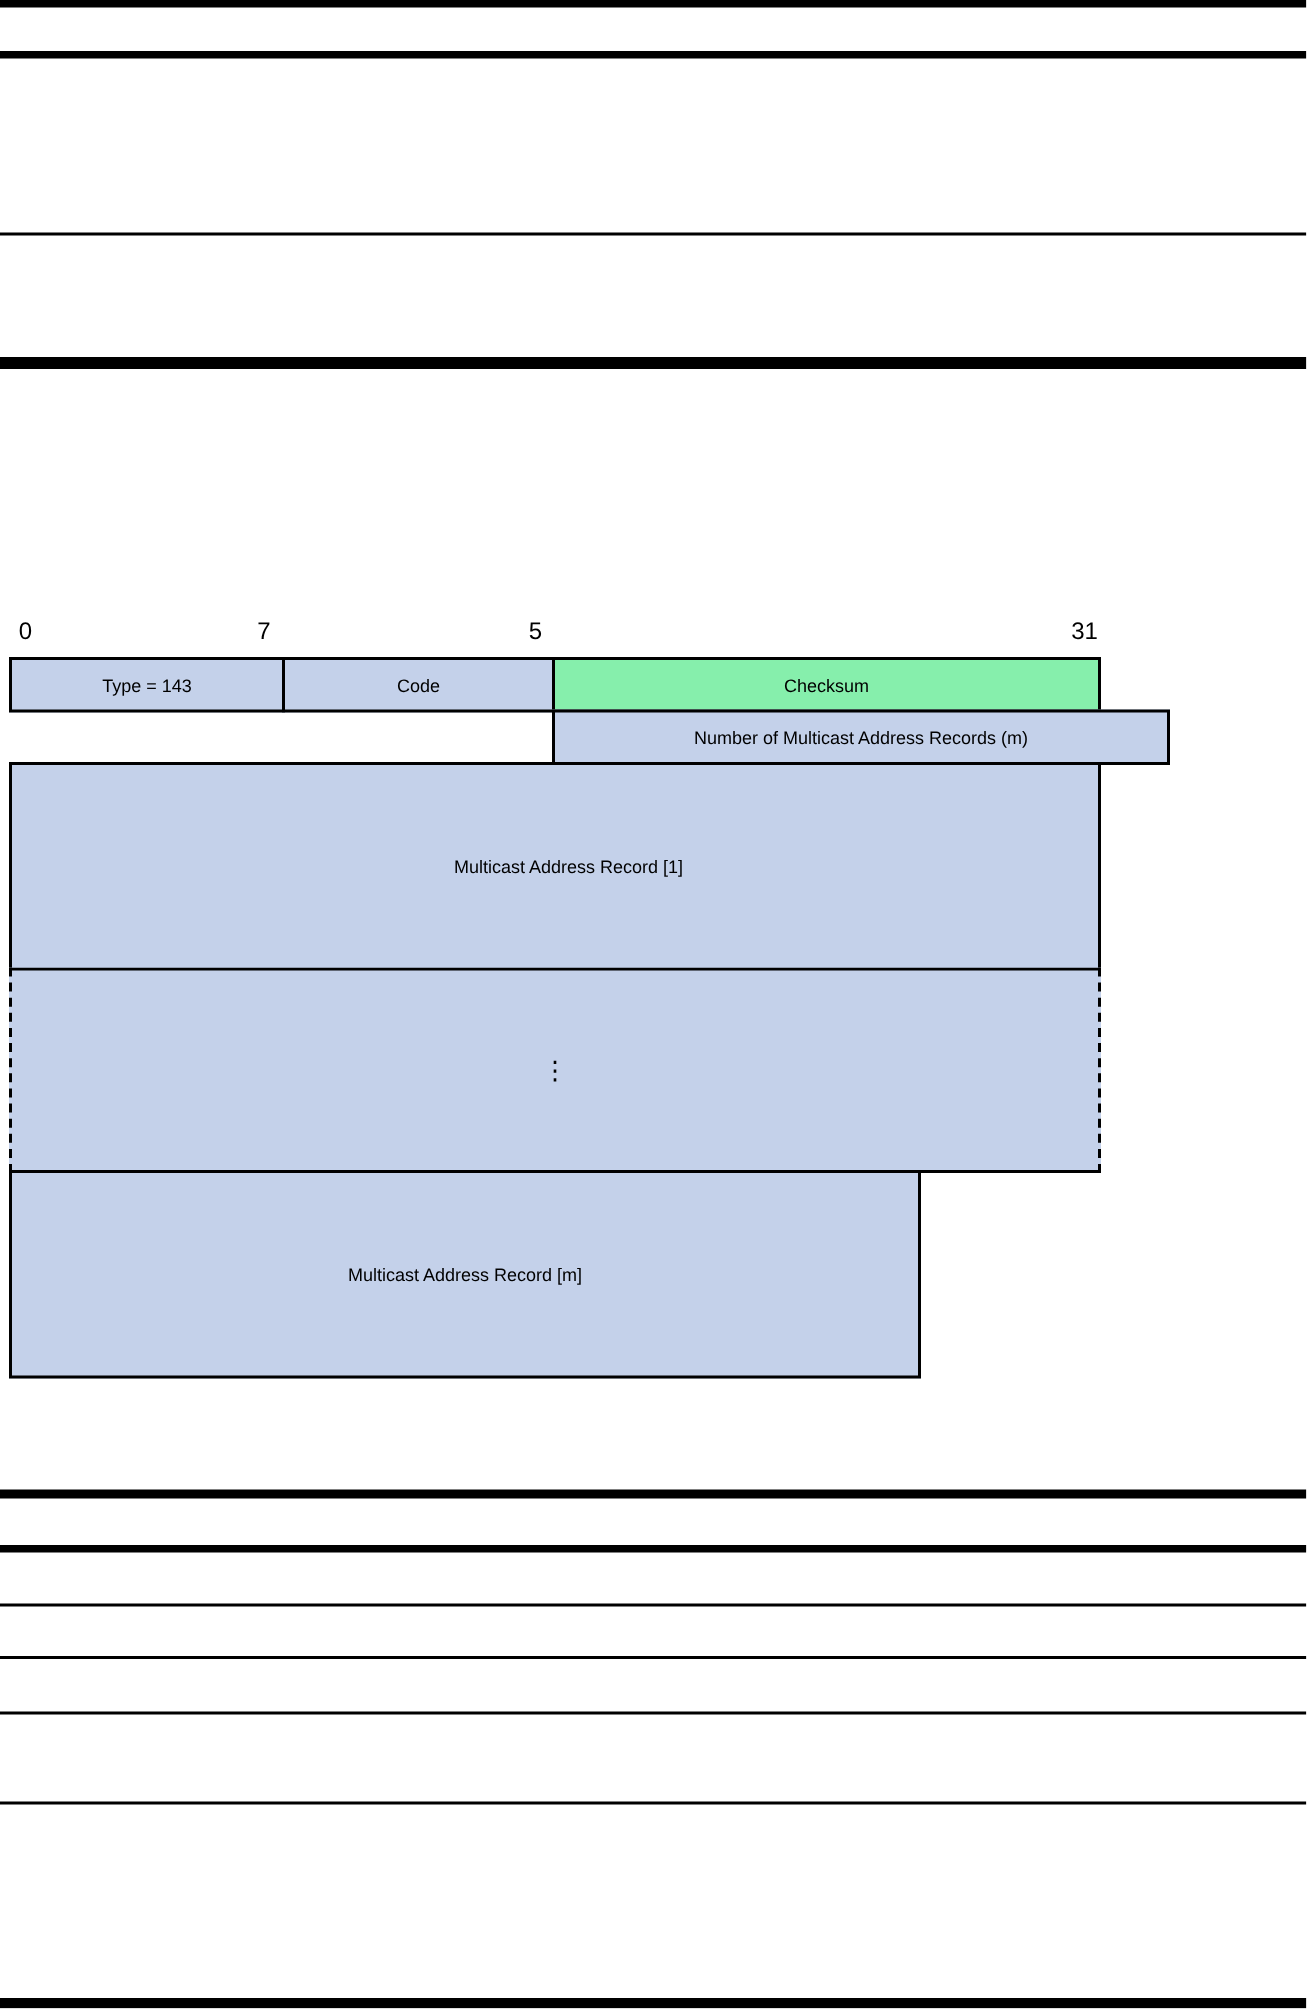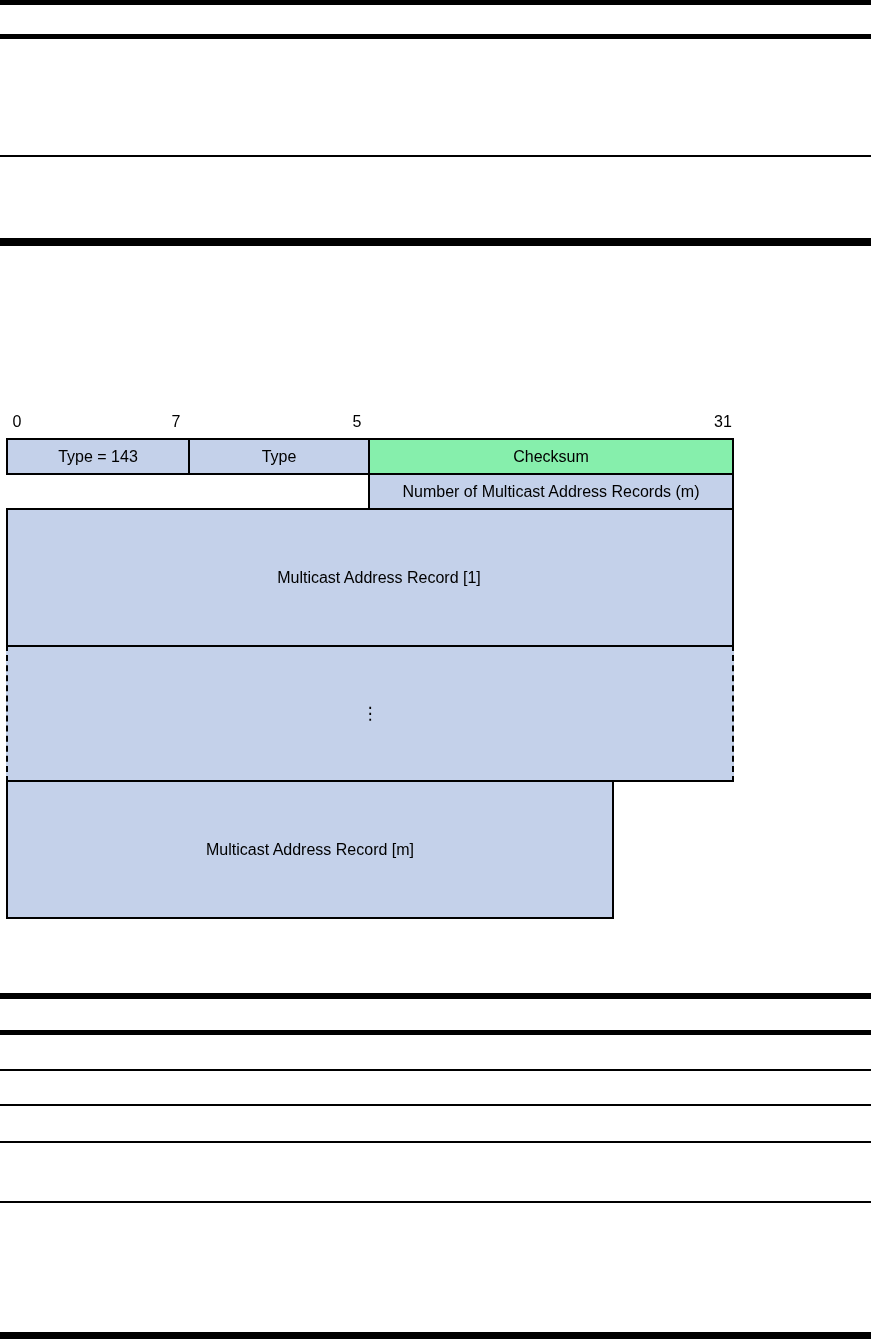--- a/index.html
+++ b/index.html
@@ -50,29 +50,29 @@
     width: 728px;
     height: 481px;
   }
   .cell {
     position: absolute;
     background: #c4d1ea;
     border: 2px solid #000000;
     display: flex;
     align-items: center;
     justify-content: center;
-    font-size: 16px;
+    font-size: 12px;
     text-align: center;
     white-space: nowrap;
   }
   .c-type     { left: 0;     top: 0;     width: 184px; height: 37px; }
   .c-code     { left: 182px; top: 0;     width: 182px; height: 37px; }
   .c-checksum { left: 362px; top: 0;     width: 366px; height: 37px; }
   .c-reserved { left: 0;     top: 35px;  width: 364px; height: 37px; }
-  .c-numrec   { left: 362px; top: 35px;  width: 366px; height: 37px; }
+  .c-numrec   { left: 362px; top: 35px;  width: 412px; height: 37px; }
   .c-rec1     { left: 0;     top: 70px;  width: 728px; height: 139px; }
   .c-dots     { left: 0;     top: 207px; width: 728px; height: 137px;
                 border-left-style: dashed; border-right-style: dashed;
                 font-size: 17px; letter-spacing: 0; }
   .c-recm     { left: 0;     top: 342px; width: 608px; height: 139px; }
 </style>
 </head>
 <body>
 
 <div class="page">
@@ -89,21 +89,21 @@
   <div class="rule r10" style="background: rgb(0, 0, 0);"></div>
   <div class="rule r11" style="background: rgb(0, 0, 0);"></div>
 
   <span class="bit-label b0">0</span>
   <span class="bit-label b7">7</span>
   <span class="bit-label b15">5</span>
   <span class="bit-label b31">31</span>
 
   <div class="pkt">
     <div class="cell c-type" style="background: rgb(196, 209, 234); border-color: rgb(0, 0, 0);">Type = 143</div>
-    <div class="cell c-code" style="background: rgb(196, 209, 234); border-color: rgb(0, 0, 0);">Type</div>
+    <div class="cell c-code" style="background: rgb(196, 209, 234); border-color: rgb(0, 0, 0);">Code</div>
     <div class="cell c-checksum" style="background: #86efac; border-color: rgb(0, 0, 0);">Checksum</div>
     <div class="cell c-numrec" style="background: rgb(196, 209, 234); border-color: rgb(0, 0, 0);">Number of Multicast Address Records (m)</div>
     <div class="cell c-rec1" style="background: rgb(196, 209, 234); border-color: rgb(0, 0, 0); padding-left: 18px;">Multicast Address Record [1]</div>
     <div class="cell c-dots" style="background: rgb(196, 209, 234); border-color: rgb(0, 0, 0);">⋮</div>
     <div class="cell c-recm" style="background: rgb(196, 209, 234); border-color: rgb(0, 0, 0);">Multicast Address Record [m]</div>
   </div>
 
 </div>
 
 </body></html>

